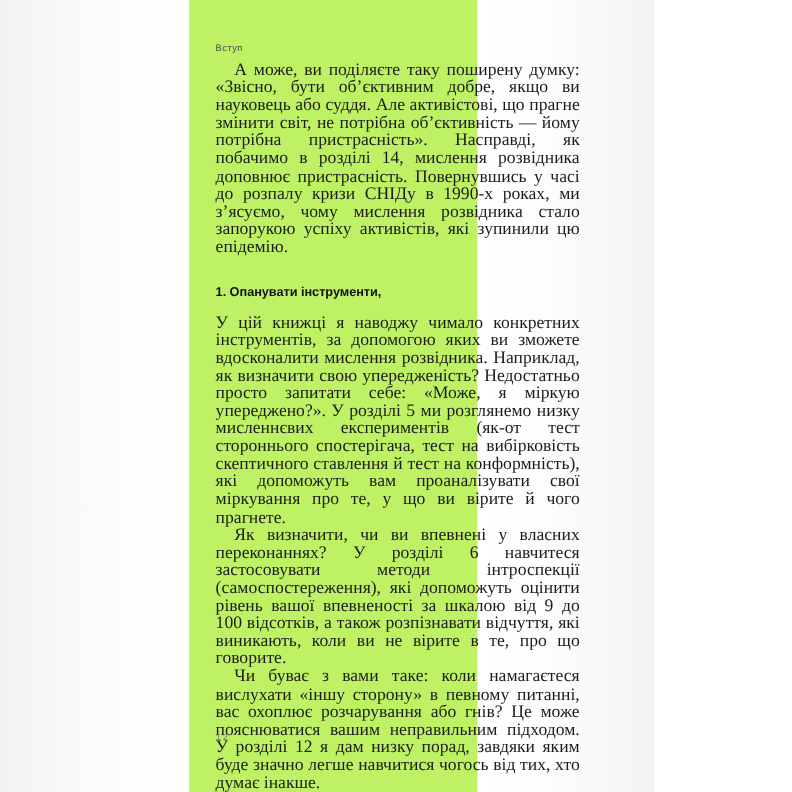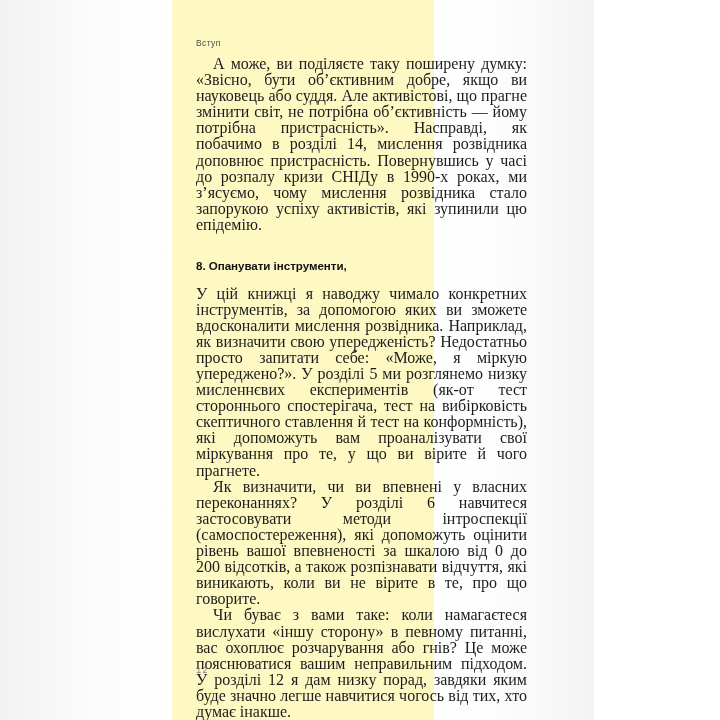--- a/index.html
+++ b/index.html
@@ -12,21 +12,21 @@
     background: #ffffff;
     font-family: "Liberation Serif", "DejaVu Serif", serif;
     color: #1a1a1a;
     overflow: hidden;
   }
 
   #page {
     position: relative;
     width: 594px;
     height: 720px;
-    background: #fef9c3;
+    background: #bef264;
   }
 
   
   #page::before {
     content: "";
     position: absolute;
     left: 0; top: 0;
     width: 172px; height: 720px;
     background: linear-gradient(to right, #f2f2f2 0%, #fcfcfc 55%, #ffffff 100%);
     pointer-events: none;
@@ -123,28 +123,28 @@
 
     <div class="running-head">Вступ</div>
 
     <div class="body-block">
 
       <p class="para">А може, ви поділяєте таку поширену думку: «Звісно, бути об’єктивним добре, якщо ви науковець або суддя. Але активістові, що прагне змінити світ, не потрібна об’єктивність — йому потрібна пристрасність». Насправді, як побачимо в розділі 14, мислення розвідника доповнює пристрасність. Повернувшись у часі до розпалу кризи СНІДу в 1990-х роках, ми з’ясуємо, чому мислення розвідника стало запорукою успіху активістів, які зупинили цю епідемію.</p>
 
       <div class="gap-before-heading"></div>
 
       <h2 class="section-heading">
-        <span class="line1">8. Опанувати інструменти,</span>
+        <span class="line1">1. Опанувати інструменти,</span>
       </h2>
 
       <div class="gap-after-heading"></div>
 
       <p class="para noindent">У цій книжці я наводжу чимало конкретних інструментів, за допомогою яких ви зможете вдосконалити мислення розвідника. Наприклад, як визначити свою упередженість? Недостатньо просто запитати себе: «Може, я міркую упереджено?». У розділі 5 ми розглянемо низку мисленнєвих експериментів (як-от тест сторонньо­го спостерігача, тест на вибірковість скептичного ставлення й тест на конформність), які допоможуть вам проаналізувати свої міркування про те, у що ви вірите й чого прагнете.</p>
 
-      <p class="para">Як визначити, чи ви впевнені у власних переконаннях? У розділі 6 навчитеся застосовувати методи інтроспекції (самоспостереження), які допоможуть оцінити рівень вашої впевненості за шкалою від 0 до 200 відсотків, а також розпізнавати відчуття, які виникають, коли ви не вірите в те, про що говорите.</p>
+      <p class="para">Як визначити, чи ви впевнені у власних переконаннях? У розділі 6 навчитеся застосовувати методи інтроспекції (самоспостереження), які допоможуть оцінити рівень вашої впевненості за шкалою від 9 до 100 відсотків, а також розпізнавати відчуття, які виникають, коли ви не вірите в те, про що говорите.</p>
 
       <p class="para">Чи буває з вами таке: коли намагаєтеся вислухати «іншу сторону» в певному питанні, вас охоплює розчарування або гнів? Це може пояснюватися вашим неправильним підходом. У розділі 12 я дам низку порад, завдяки яким буде значно легше навчитися чогось від тих, хто думає інакше.</p>
 
       <div class="gap-before-heading"></div>
 
       <h2 class="section-heading">
       </h2>
 
       <div class="gap-after-heading"></div>
 

